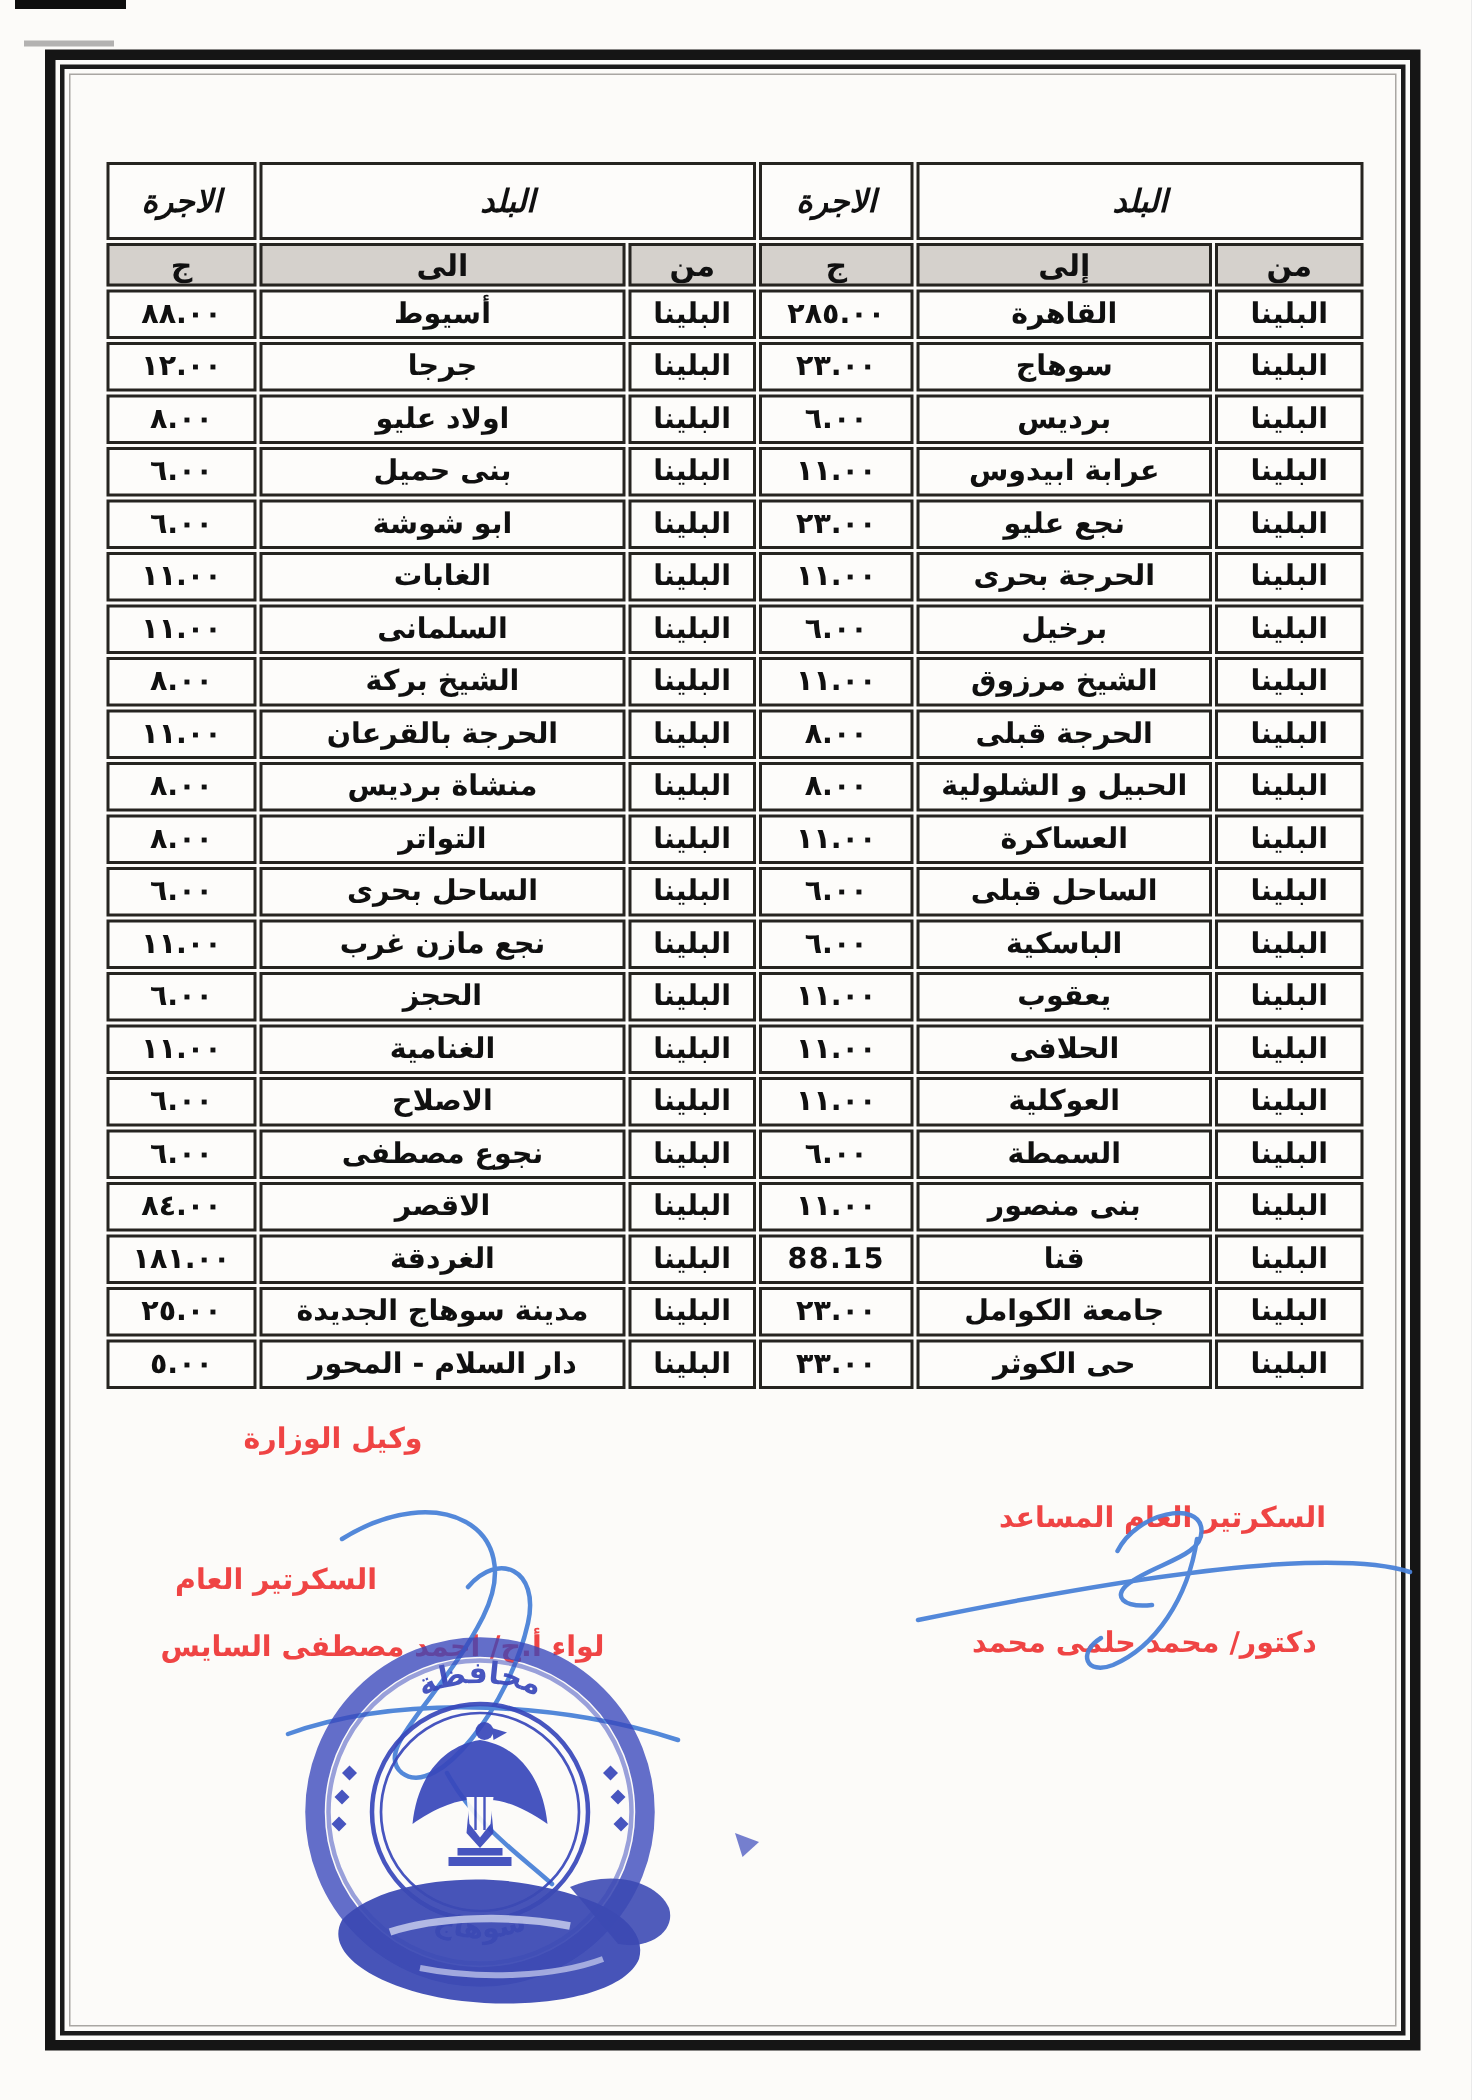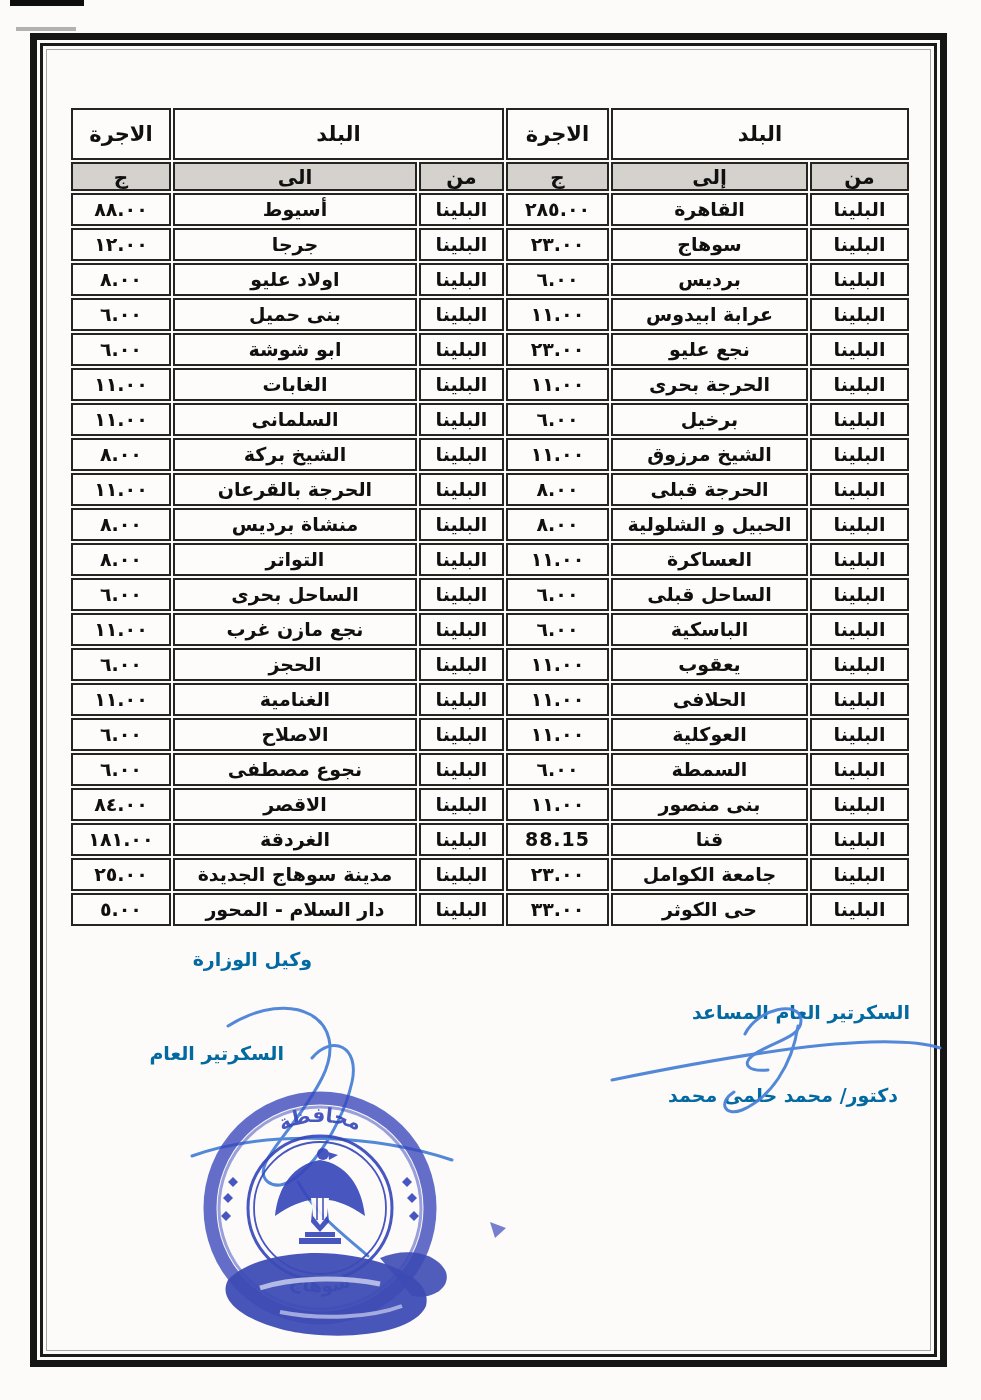--- a/index.html
+++ b/index.html
@@ -11,25 +11,25 @@
   .frame{position:absolute;left:30px;top:33px;width:917px;height:1334px;border:7px solid #151515;}
   .frame-inner{position:absolute;inset:3px;border:3px solid #1a1a1a;}
   .frame-inner2{position:absolute;inset:3px;border:1px solid #55524e;opacity:.5;}
   .title{position:absolute;left:44px;right:44px;top:56px;text-align:center;
          font-size:26px;font-weight:bold;letter-spacing:0;}
   .title .city{font-size:28px;}
   table.fare{position:absolute;right:70px;top:106px;width:842px;table-layout:fixed;
              border-collapse:separate;border-spacing:2px;}
   table.fare th, table.fare td{border:2px solid #262420;background:#fdfcfa;text-align:center;
              font-weight:bold;padding:0;white-space:nowrap;overflow:hidden;color:#101010;}
-  table.fare thead tr.r1 th{height:52px;font-size:21px;}
+  table.fare thead tr.r1 th{height:52px;font-size:21px;font-style:italic;}
   table.fare thead tr.r2 th{height:29px;font-size:20px;background:#d5d1cc;}
   table.fare tbody td{height:31px;font-size:19px;line-height:29px;}
   table.fare tbody td[data-name="fare-cell"]{letter-spacing:1px;margin-left:29px;}
-  .sig{position:absolute;font-weight:bold;font-size:19px;color:#0369a1;}
+  .sig{position:absolute;font-weight:bold;font-size:19px;text-align:center;color:#ef4444;}
   .sig-right-title{left:640px;top:1001px;width:270px;}
   .sig-right-name{left:628px;top:1084px;width:270px;}
   .sig-left-title1{left:132px;top:948px;width:180px;}
   .sig-left-title2{left:84px;top:1042px;width:200px;}
   .sig-left-name{left:70px;top:1087px;width:370px;}
   .bottom-art{position:absolute;left:0;top:930px;width:981px;height:460px;pointer-events:none;}
 </style>
 </head>
 <body>
 
@@ -237,20 +237,21 @@
           <td data-name="fare-cell">٣٣.٠٠</td>
           <td data-name="from-cell">البلينا</td>
           <td data-name="to-cell">دار السلام - المحور</td>
           <td data-name="fare-cell">٥.٠٠</td>
         </tr>
       </tbody>
   </table>
 
   <div class="sig sig-left-title1" data-name="undersecretary-title">وكيل الوزارة</div>
   <div class="sig sig-left-title2" data-name="secretary-general-title">السكرتير العام</div>
+  <div class="sig sig-left-name" data-name="secretary-general-name">لواء أ.ح/ احمد مصطفى السايس</div>
 
   <div class="sig sig-right-title" data-name="assistant-secretary-title">السكرتير العام المساعد</div>
   <div class="sig sig-right-name" data-name="assistant-secretary-name">دكتور/ محمد حلمى محمد</div>
 
   <svg class="bottom-art" data-name="signatures-and-stamp-graphics" viewBox="0 0 981 460" xmlns="http://www.w3.org/2000/svg">
 
     <g data-name="right-signature" stroke="#4a82d8" stroke-width="3" fill="none" stroke-linecap="round" opacity="0.95">
       <path d="M612,150 C700,132 800,114 870,112 C905,111 928,114 940,118"></path>
       <path d="M745,104 C758,78 800,70 801,90 C802,108 770,112 752,126 C742,134 748,142 768,140"></path>
       <path d="M798,96 C792,136 770,168 742,180 C724,187 718,172 734,162"></path>

